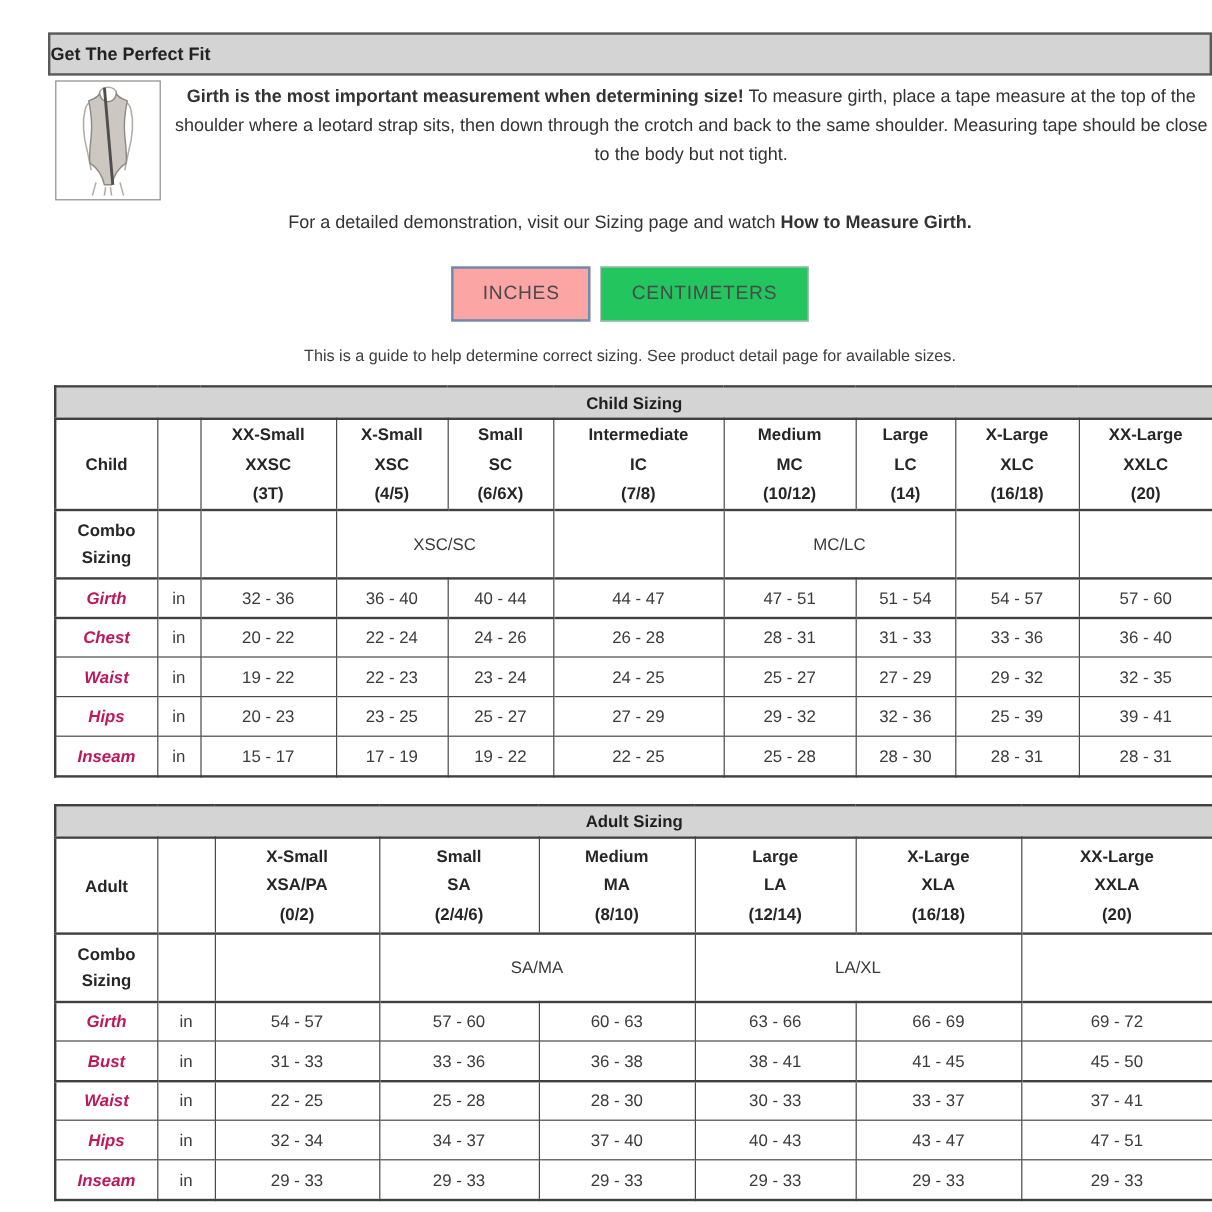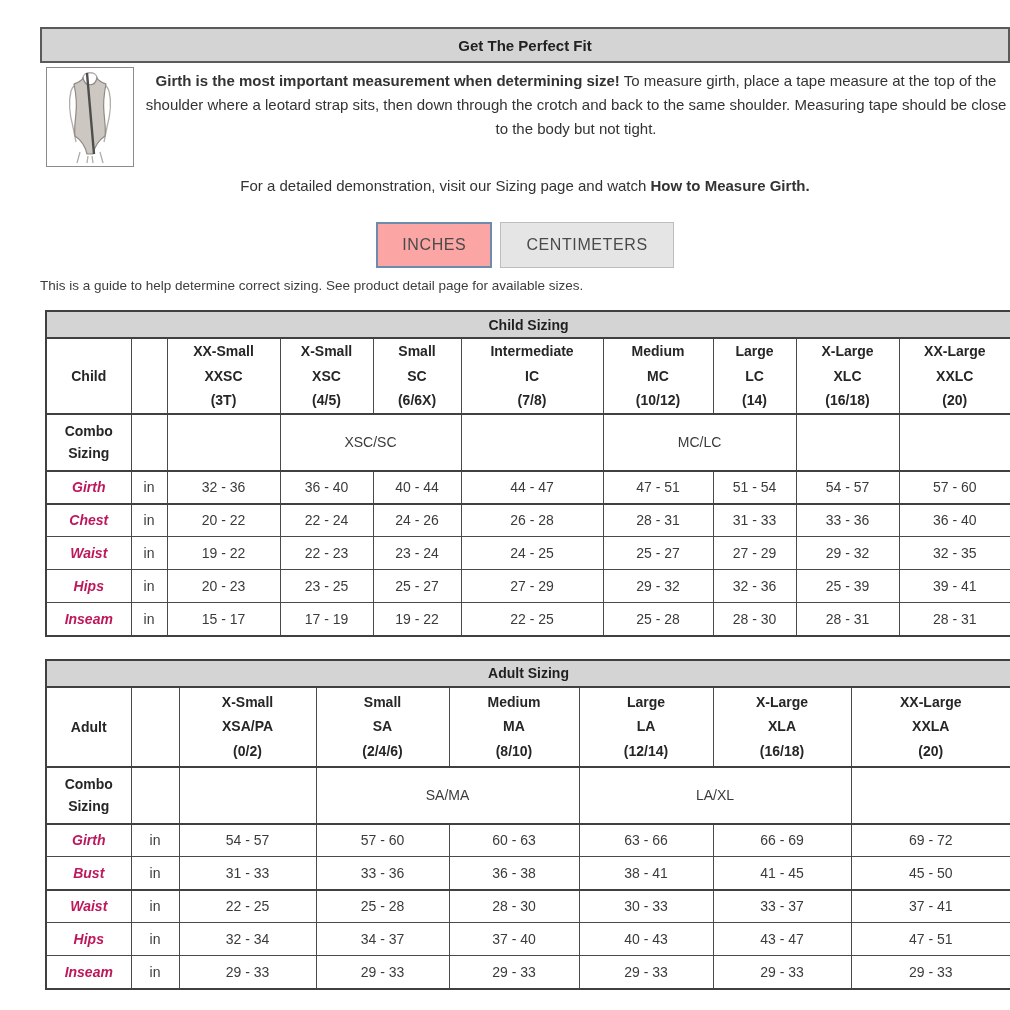--- a/index.html
+++ b/index.html
@@ -4,44 +4,44 @@
 <style>
   * { box-sizing: border-box; }
   html, body { margin: 0; padding: 0; }
   body {
     width: 1010px; height: 1010px; background: #ffffff; overflow: hidden;
     font-family: "Liberation Sans", sans-serif; color: #333333;
   }
   .page { margin-left: 40px; width: 970px; padding-top: 27px; }
 
   .title-bar {
-    background: #d4d4d4; border: 2px solid #5a5a5a; text-align: center;
+    background: #d4d4d4; border: 2px solid #5a5a5a; text-align: left;
     font-weight: bold; font-size: 15px; color: #222; padding: 8px 0 7px 0;
   }
 
   .intro { display: flex; align-items: flex-start; margin-top: 2px; }
   .diagram-box {
     width: 88px; height: 100px; border: 1px solid #8c8c8c; background: #fff;
     flex: none; margin-left: 6px; margin-top: 2px; padding: 2px;
   }
   .intro-text {
     flex: 1; text-align: center; font-size: 15px; line-height: 1.6;
     margin: 4px 0 0 8px; color: #333;
   }
   .demo-line { text-align: center; font-size: 15px; margin: 10px 0 0 0; color: #333; }
 
   .unit-toggle { display: flex; justify-content: center; gap: 8px; margin-top: 28px; }
   button.unit {
     font-family: "Liberation Sans", sans-serif; font-size: 16px; color: #4a4a4a;
-    letter-spacing: 0.6px; background: #e5e5e5; border: 1px solid #bdbdbd;
+    letter-spacing: 0.6px; background: #22c55e; border: 1px solid #bdbdbd;
     padding: 0 25px; cursor: pointer;
   }
   button.unit.selected { background: #fca5a5; border: 2px solid #6b8cad; padding: 12px 24px; }
 
-  .guide-note { font-size: 13.5px; margin: 10px 0 0 0; color: #3d3d3d; }
+  .guide-note { text-align: center; font-size: 13.5px; margin: 21px 0 0 0; color: #3d3d3d; }
 
   table.sizing {
     border-collapse: collapse; table-layout: fixed; width: 965px;
     margin-left: 5px; border: 2px solid #404040;
   }
   table.sizing.child { margin-top: 17px; }
   table.sizing.adult { margin-top: 22px; }
   table.sizing td {
     border: 1px solid #4a4a4a; text-align: center; vertical-align: middle;
     font-size: 14px; color: #3b3b3b; padding: 0; overflow: hidden;

